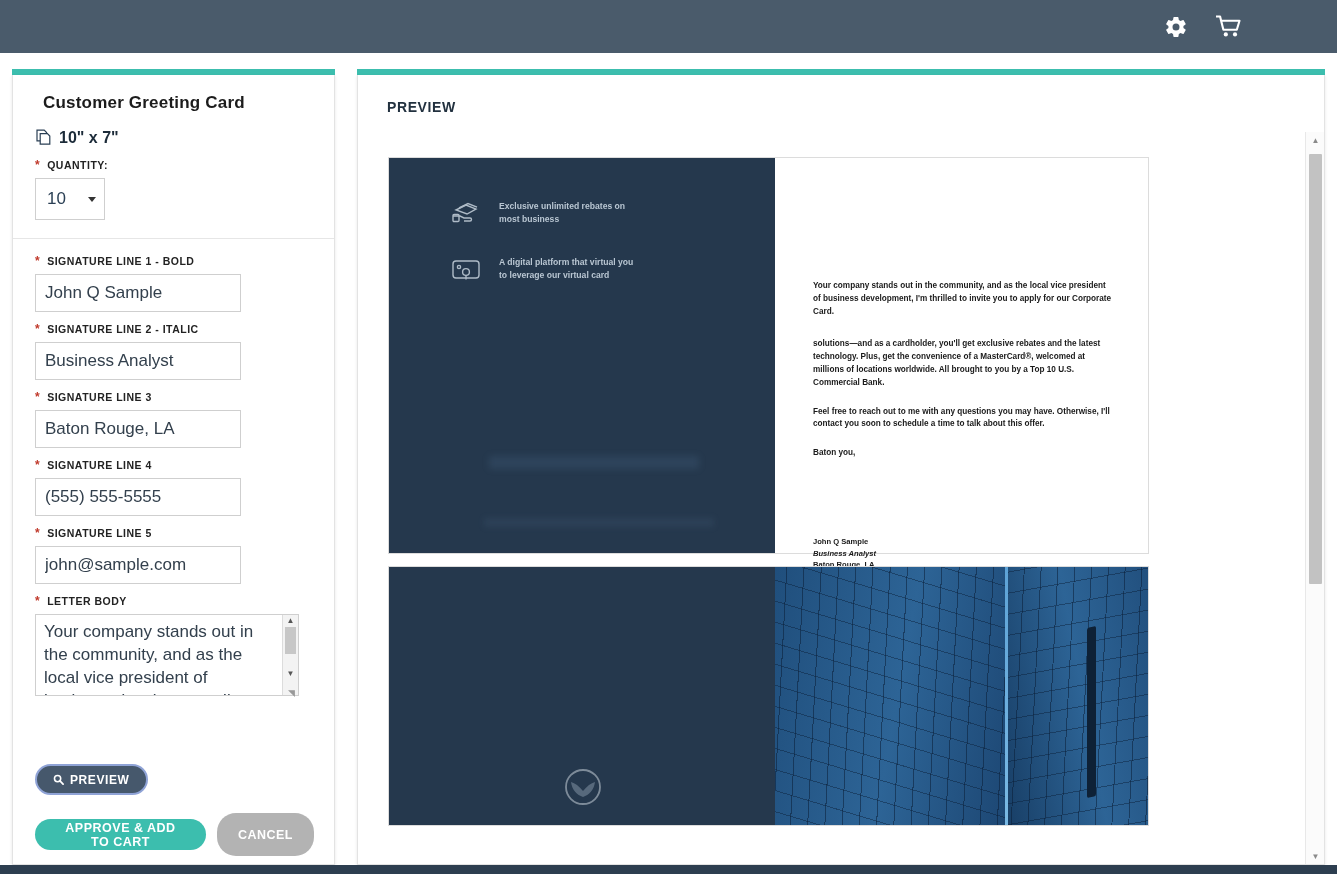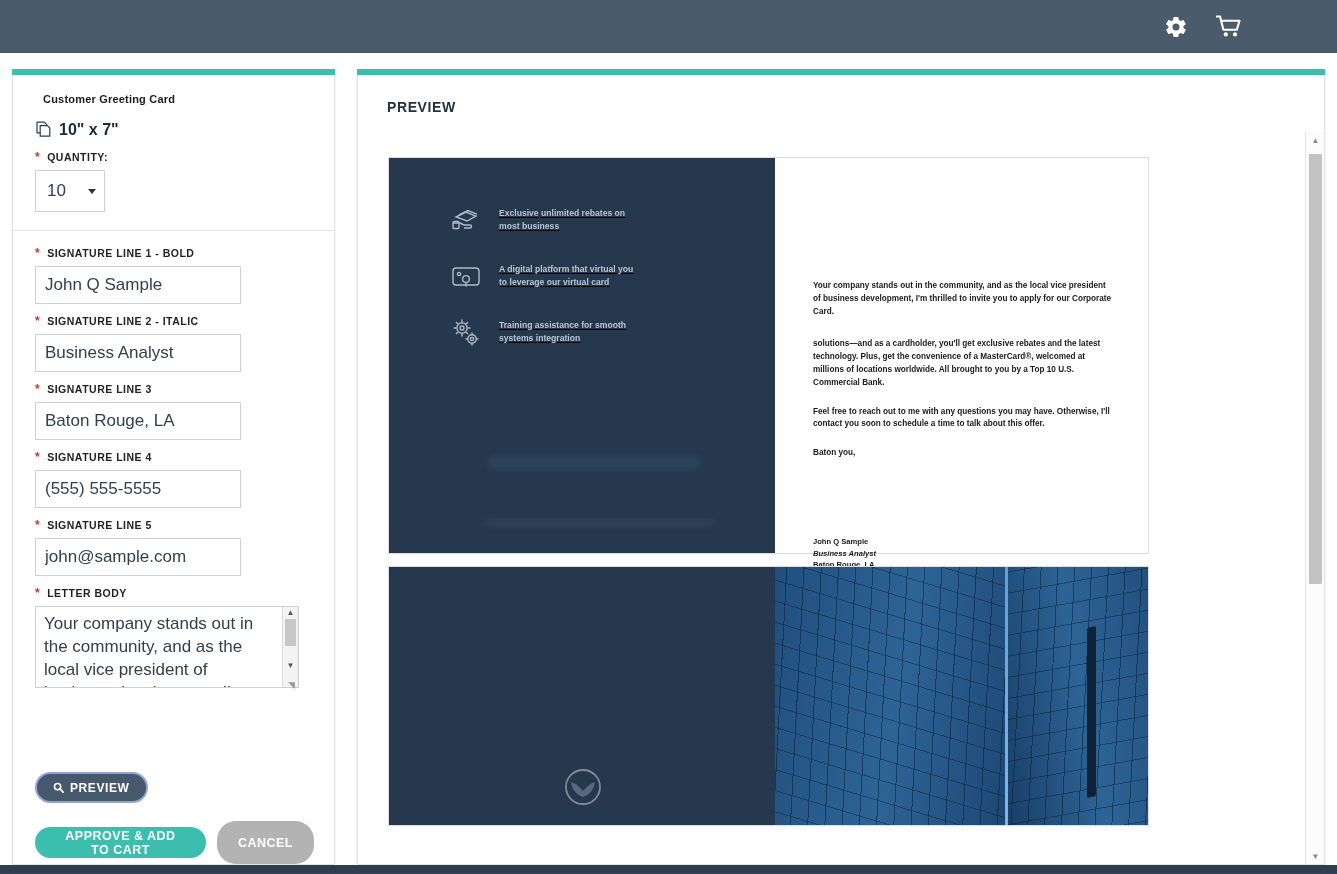--- a/index.html
+++ b/index.html
@@ -46,21 +46,21 @@
   .accent-top {
     position: absolute; left: 12px; top: 16px;
     width: 323px; height: 6px;
     background: #3cbeae;
   }
   .panel-head {
     padding: 18px 20px 18px 22px;
     border-bottom: 1px solid #e6e6e6;
   }
   .product-title {
-    font-size: 11px; font-weight: bold; color: #1c1c1c;
+    font-size: 17px; font-weight: bold; color: #1c1c1c;
     letter-spacing: .2px;
     margin: 0 0 16px 8px;
   }
   .dims-row {
     display: flex; align-items: center; gap: 7px;
     margin: 0 0 12px 0;
     font-size: 16px; color: #1c2b39; font-weight: bold;
   }
   .pages-icon { width: 17px; height: 18px; flex: none; }
   .req-label {
@@ -123,21 +123,21 @@
   .btn-row { padding: 8px 20px 0 22px; }
   .btn-preview {
     display: inline-flex; align-items: center; gap: 6px;
     background: #46586c; color: #fff;
     border: 2px solid #8fa3d6; border-radius: 17px;
     height: 31px; padding: 0 16px;
     font-size: 12px; font-weight: bold; letter-spacing: .6px;
     cursor: pointer;
   }
   .actions {
-    padding: 18px 20px 0 22px;
+    padding: 18px 20px 8px 22px;
     display: flex; align-items: center; gap: 11px;
   }
   .btn-approve {
     background: #3cbeae; color: #ffffff;
     border: none; border-radius: 19px;
     height: 31px; padding: 0 21px;
     font-size: 12.5px; font-weight: bold; letter-spacing: .5px;
     cursor: pointer;
   }
   .btn-cancel {
@@ -181,23 +181,22 @@
     background: #ffffff;
     border: 1px solid #dcdcdc;
     display: flex;
   }
   .card-dark {
     width: 386px; height: 100%;
     background: #25384d;
     position: relative;
   }
   .feature-list {
-    position: absolute; left: 60px; top: 45px;
+    position: absolute; left: 60px; top: 38px;
     width: 310px;
-    text-decoration: underline;
   }
   .feature {
     display: flex; align-items: flex-start; gap: 16px;
     margin-bottom: 22px;
   }
   .feature-ico { width: 34px; height: 34px; flex: none; opacity: .82; }
   .feature-txt {
     font-size: 8.6px; line-height: 12.5px; font-weight: bold;
     color: #b9c6d2; filter: blur(.45px);
     padding-top: 4px;
@@ -457,34 +456,20 @@
                   <path d="M17 23.4v4"></path>
               </svg>
               <div class="feature-txt">
                 <div>A digital platform that virtual you</div>
                 <div>to leverage our virtual card</div>
               </div>
             </div>
 
 
 
-            <div class="feature">
-              <svg class="feature-ico" viewBox="0 0 34 34" fill="none" stroke="#cdd8e2" stroke-width="1.4">
-                <circle cx="13" cy="13" r="5.2"></circle>
-                  <circle cx="13" cy="13" r="2"></circle>
-                <path d="M13 4.6v2.4M13 19v2.4M4.6 13h2.4M19 13h2.4M7 7l1.7 1.7M17.3 17.3L19 19M19 7l-1.7 1.7M8.7 17.3L7 19"></path>
-                <circle cx="23" cy="24" r="4.2"></circle>
-                  <circle cx="23" cy="24" r="1.6"></circle>
-                <path d="M23 17.5v2M23 28.5v2M16.5 24h2M27.5 24h2"></path>
-              </svg>
-              <div class="feature-txt">
-                <div>Training assistance for smooth</div>
-                <div>systems integration</div>
-              </div>
-            </div>
 
           </div>
           <div class="faint-band"></div>
           <div class="faint-band2"></div>
         </div>
 
         <div class="card-letter">
           <div class="letter-body">
             <p>Your company stands out in the community, and as the local vice president of business development, I'm thrilled to invite you to apply for our Corporate Card.</p>
             <p style="margin-top:20px">solutions—and as a cardholder, you'll get exclusive rebates and the latest technology. Plus, get the convenience of a MasterCard®, welcomed at millions of locations worldwide. All brought to you by a Top 10 U.S. Commercial Bank.</p>

